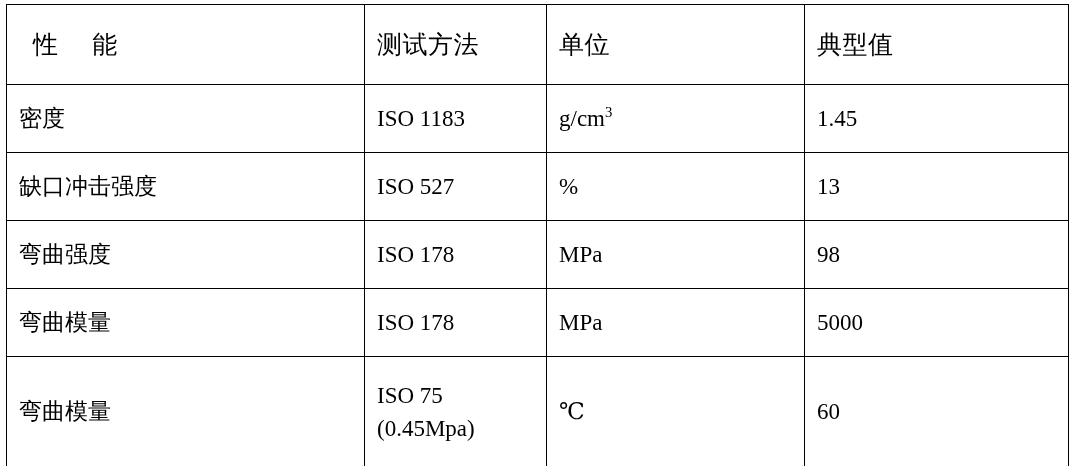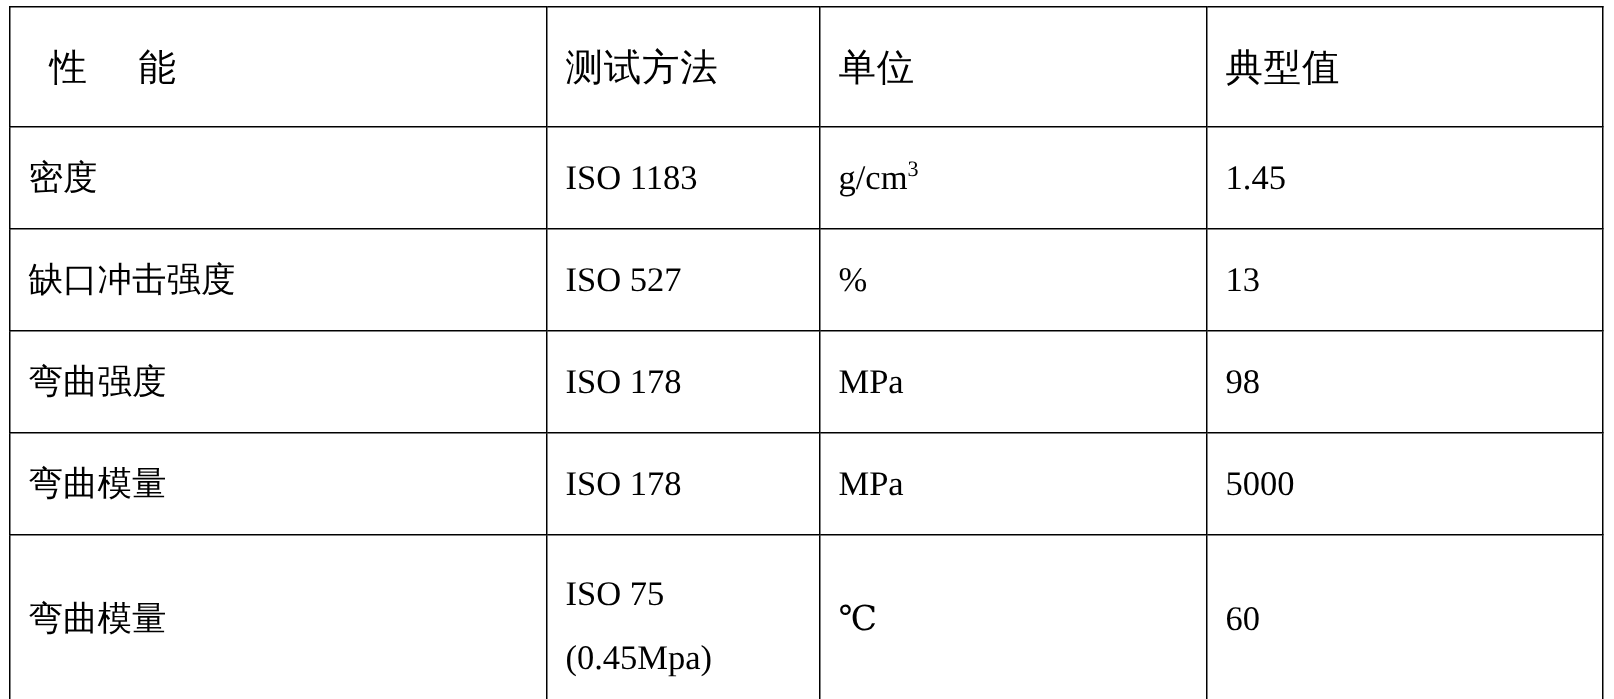--- a/index.html
+++ b/index.html
@@ -55,21 +55,20 @@
   td.latin {
     font-family: "Liberation Serif", "DejaVu Serif", serif;
   }
   tr.tall td {
     height: 86px;
     line-height: 1.45;
   }
   .multi-line {
     display: block;
     font-size: 23px;
-    margin-top: 10px;
   }
   sup {
     font-size: 0.64em;
     vertical-align: super;
     line-height: 0;
   }
 </style>
 </head>
 <body>
 

